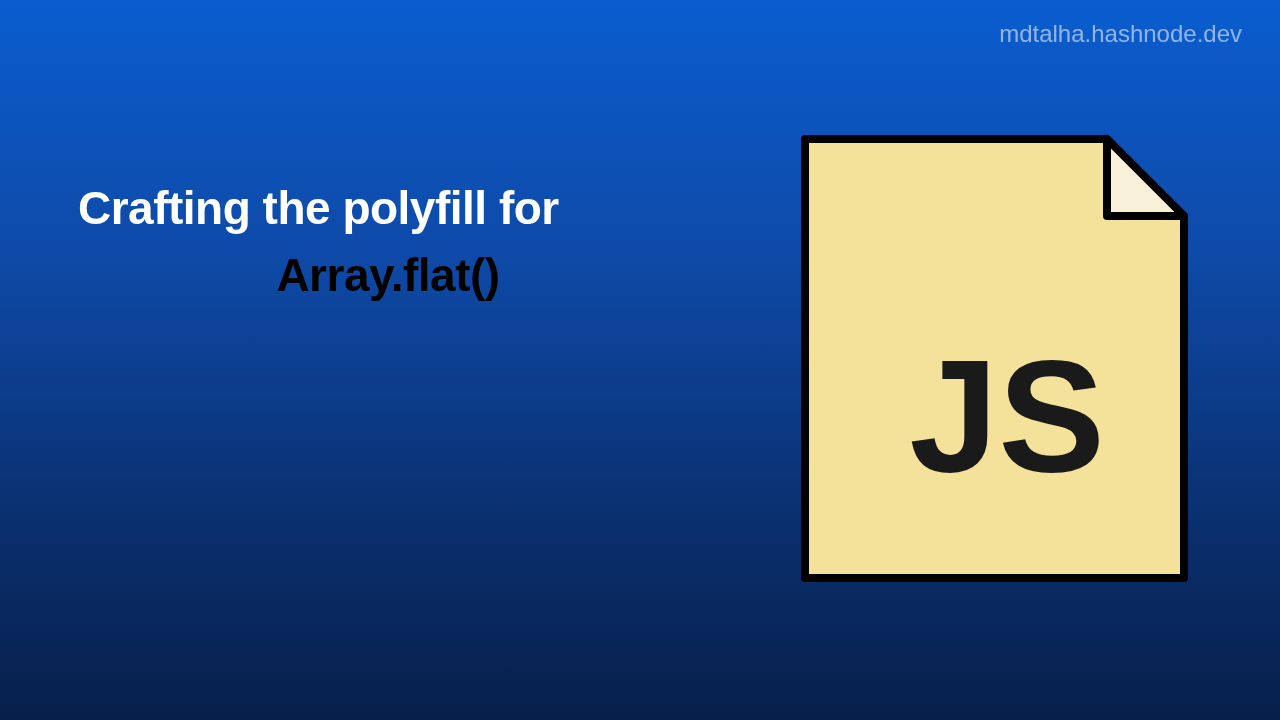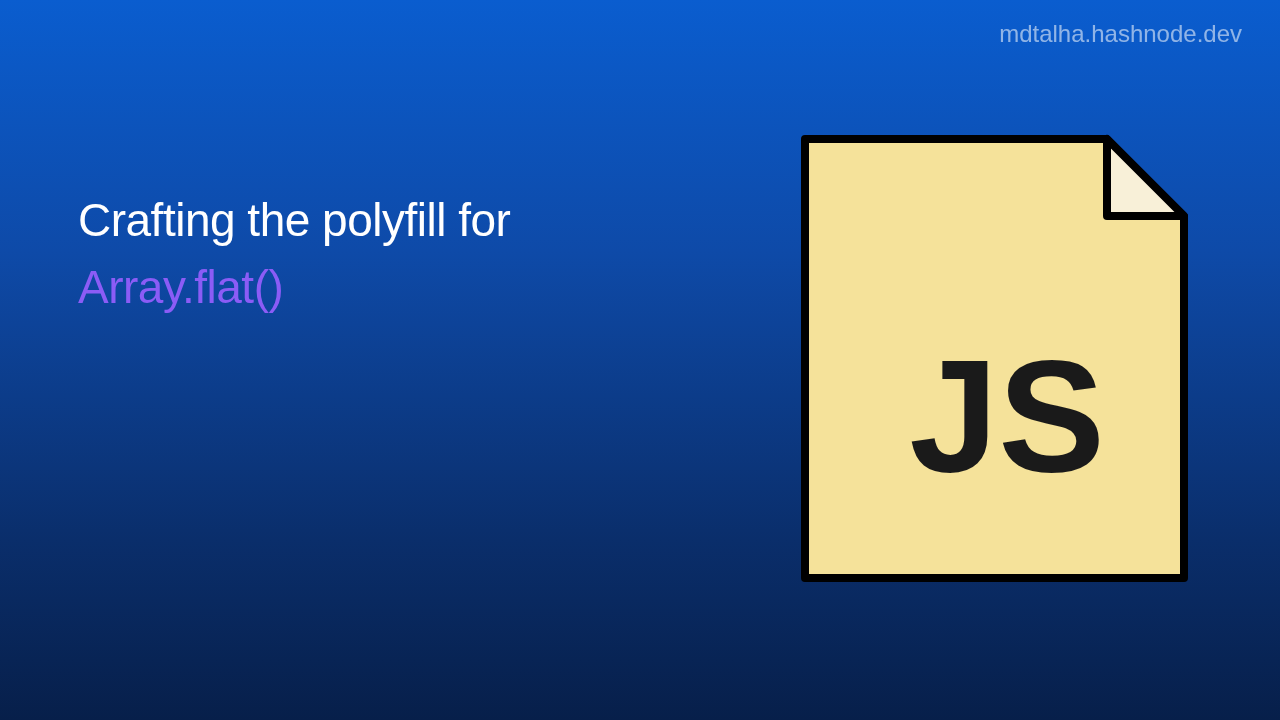--- a/index.html
+++ b/index.html
@@ -24,32 +24,32 @@
       font-weight: 500;
     }
     .content {
       position: absolute;
       left: 78px;
       top: 175px;
       width: 620px;
     }
     .headline {
       font-size: 46px;
-      font-weight: 400;
+      font-weight: 700;
       line-height: 1.45;
       letter-spacing: -0.5px;
-      margin-top: 12px;
     }
     .line-white {
       color: #ffffff;
       display: block;
     }
     .line-accent {
-      color: #8b5cf6;
+      color: #000000;
       display: block;
+      text-align: center;
     }
     .js-icon {
       position: absolute;
       right: 88px;
       top: 131px;
       width: 395px;
       height: 455px;
     }
   </style>
 </head>

